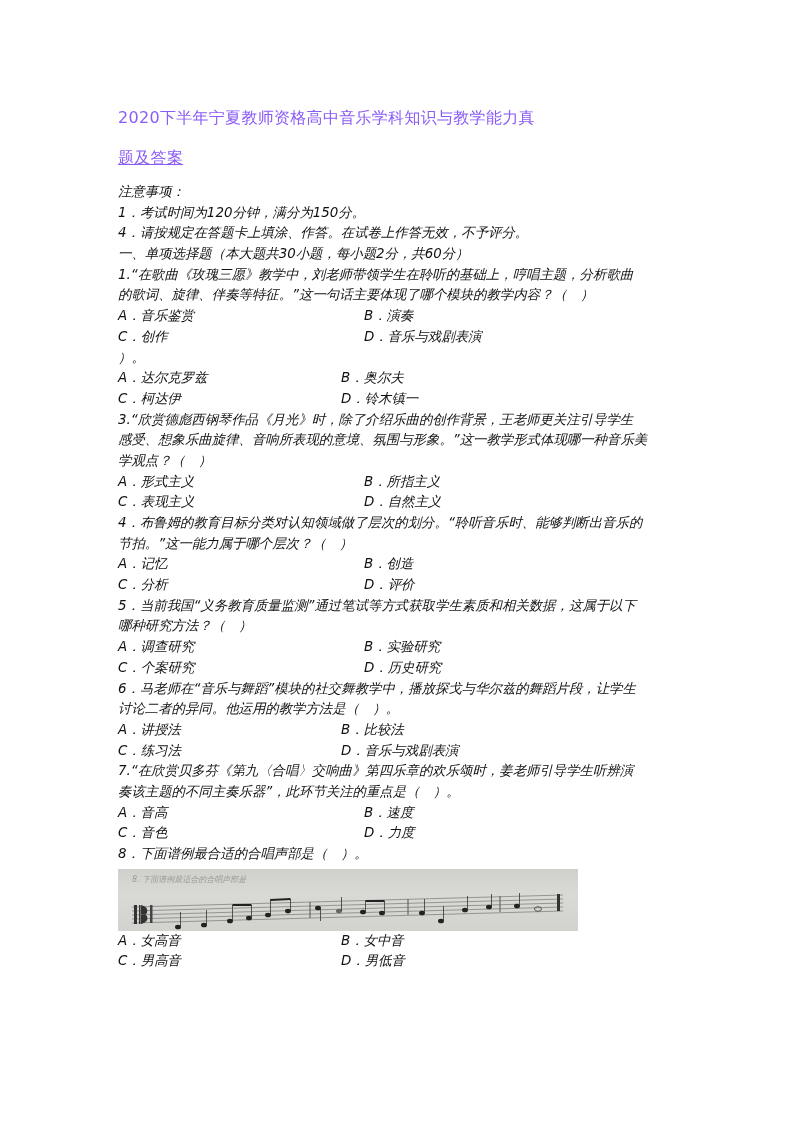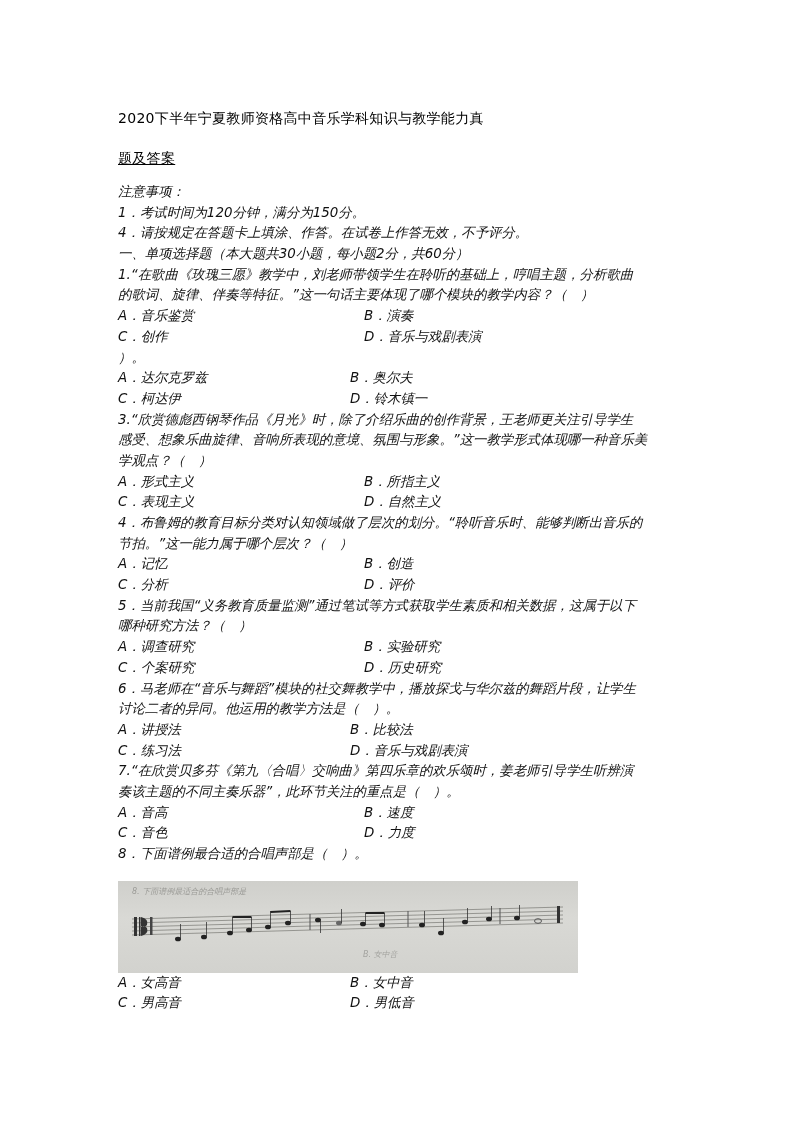--- a/index.html
+++ b/index.html
@@ -1,29 +1,29 @@
 <!DOCTYPE html>
 <html><head>
   <meta charset="utf-8">
   <style>
     html, body { margin: 0; padding: 0; background: #ffffff; }
     body { width: 794px; height: 1123px; position: relative; overflow: hidden;
       font-family: "DejaVu Sans", "Liberation Sans", sans-serif; color: #111; }
     .page { position: absolute; left: 0; top: 0; width: 794px; height: 1123px; background: #fff; }
-    .title { position: absolute; left: 118px; font-size: 14px; line-height: 24px; letter-spacing: 0.3px; color: #000000; white-space: nowrap; }
+    .title { position: absolute; left: 118px; font-size: 16px; line-height: 24px; letter-spacing: 0.3px; color: #8b5cf6; white-space: nowrap; }
     .title.l1 { top: 106px; }
     .title.l2 { top: 146px; text-decoration: underline; }
     .body { position: absolute; left: 118px; top: 182px; width: 570px; font-size: 13.4px; line-height: 20.7px; font-style: italic; }
     .line { height: 20.7px; white-space: nowrap; }
     .opts { position: relative; height: 20.7px; white-space: nowrap; }
     .opts .o1 { position: absolute; left: 0; top: 0; }
     .opts .o2 { position: absolute; top: 0; }
     .opts.w1 .o2 { left: 246px; }
-    .opts.w2 .o2 { left: 232px; }
-    .score { position: relative; margin-top: 16px; width: 460px; height: 92px;
+    .opts.w2 .o2 { left: 223px; }
+    .score { position: relative; margin-top: 4px; width: 460px; height: 62px;
       background: linear-gradient(180deg, #cfcfcb 0%, #d9d9d5 40%, #d2d2ce 100%);
       overflow: hidden; }
     .score svg { display: block; }
   </style>
 </head>
 <body>
 
 <div class="page">
 
   <div class="title l1">2020下半年宁夏教师资格高中音乐学科知识与教学能力真</div>

